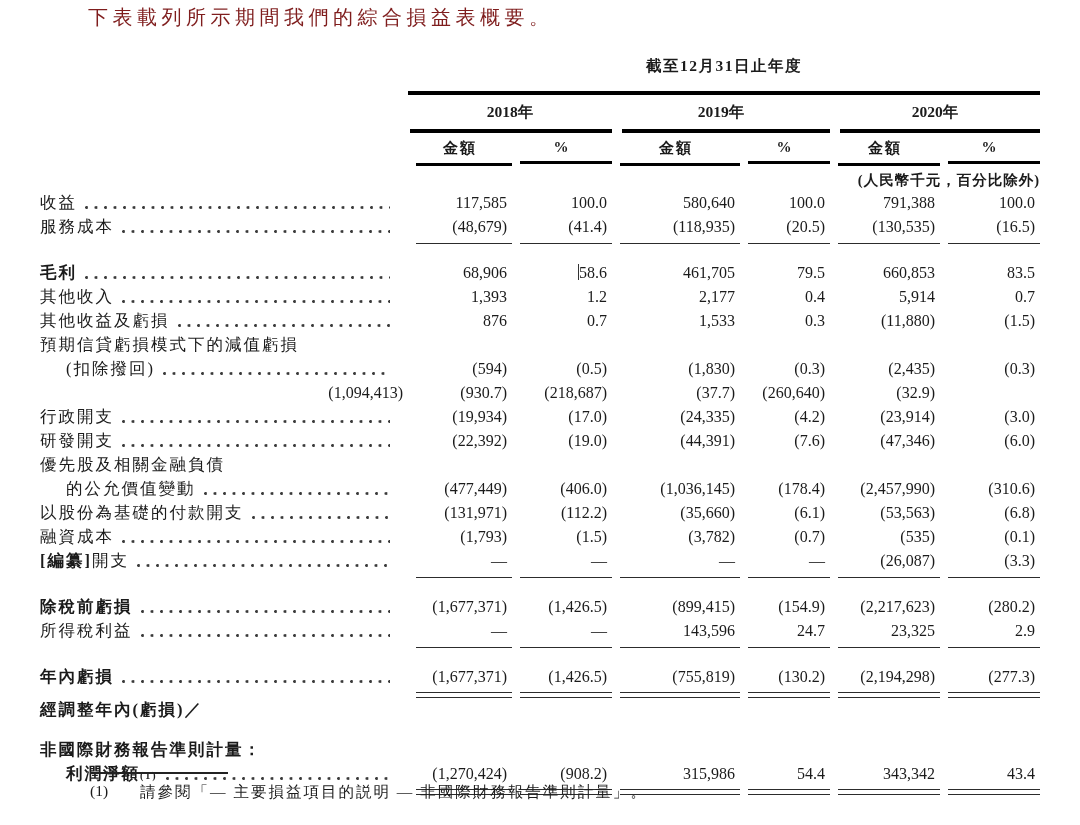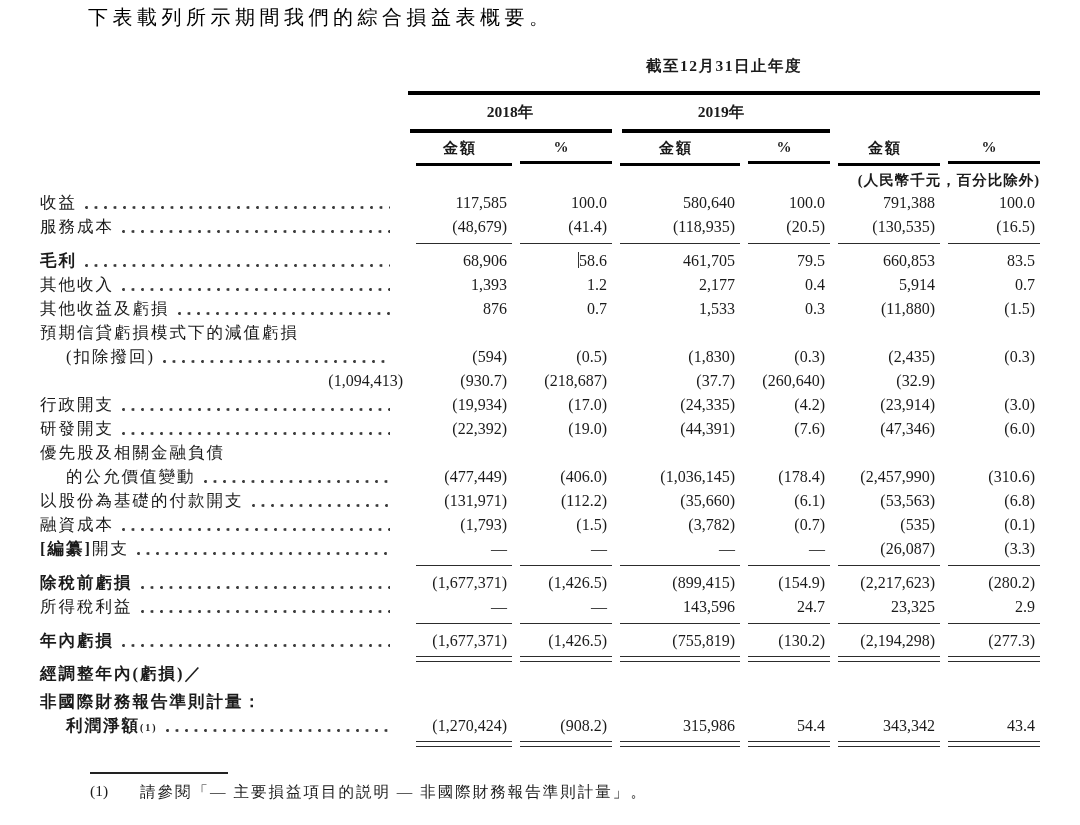--- a/index.html
+++ b/index.html
@@ -1,38 +1,38 @@
 <!DOCTYPE html>
 <html><head>
 <meta charset="utf-8">
 <style>
   html,body{margin:0;padding:0;background:#fff;}
   .page{width:1080px;height:825px;position:relative;background:#fff;overflow:hidden;
         font-family:"Liberation Serif","DejaVu Serif",serif;color:#1b1b1b;}
-  .intro{position:absolute;left:88px;top:4px;margin:0;font-size:20px;letter-spacing:4.5px;color:#000000;}
+  .intro{position:absolute;left:88px;top:4px;margin:0;font-size:20px;letter-spacing:4.5px;color:#7f1d1d;}
 
   .tablewrap{position:absolute;left:40px;top:56px;width:1000px;}
   .grid,.trow{display:grid;grid-template-columns:368px 104px 100px 128px 90px 110px 100px;}
   .spacer{grid-column:1;}
 
   
   .phead{grid-column:2/-1;text-align:center;font-weight:bold;font-size:15.5px;letter-spacing:1.5px;
          padding-bottom:14px;border-bottom:4px solid #000;}
   .ycell{grid-column:span 2;padding-top:7px;}
   .ytext{text-align:center;font-weight:bold;font-size:15.5px;padding-bottom:6px;}
   .yrule{border-bottom:4px solid #000;margin-left:2px;}
   .yrule.gapL{margin-left:10px;}
   .ccell{padding-top:6px;}
   .ctext{text-align:center;font-weight:bold;font-size:15px;letter-spacing:2px;padding-bottom:5px;}
   .crule{border-bottom:3px solid #000;margin-left:8px;}
   .note{grid-column:2/-1;text-align:right;font-weight:bold;font-size:14.5px;letter-spacing:1px;padding:5px 0 1px;}
 
   
   .trow{line-height:24px;position:relative;align-items:end;}
-  .trow.gap{margin-top:4px;}
+  .trow.gap{margin-top:16px;}
   .lcell{display:flex;align-items:baseline;font-size:16.5px;letter-spacing:2px;white-space:nowrap;}
   .lcell.indent{padding-left:26px;}
   .lcell.span-all{grid-column:1/-1;}
   .rlabel.b{font-weight:bold;}
   .supref{font-size:10px;line-height:0;}
   .supref.b{font-weight:bold;}
   .dots{flex:1 1 auto;margin:0 18px 6px 8px;height:3px;
         background-image:radial-gradient(circle at 1.5px 1.5px,#3a3a3a 1.25px,transparent 1.6px);
         background-size:9.5px 3px;background-repeat:repeat-x;align-self:flex-end;}
   .vcell{position:relative;text-align:right;font-size:16px;}
@@ -68,20 +68,24 @@
     <div class="grid">
       <div class="spacer"></div>
       <div class="ycell">
         <div class="ytext">2018年</div>
         <div class="yrule"></div>
       </div>
       <div class="ycell">
         <div class="ytext">2019年</div>
         <div class="yrule gapL"></div>
       </div>
+      <div class="ycell">
+        <div class="ytext">2020年</div>
+        <div class="yrule gapL"></div>
+      </div>
     </div>
 
     <div class="grid">
       <div class="spacer"></div>
       <div class="ccell">
         <div class="ctext">金額</div>
         <div class="crule"></div>
       </div>
       <div class="ccell">
         <div class="ctext">%</div>

